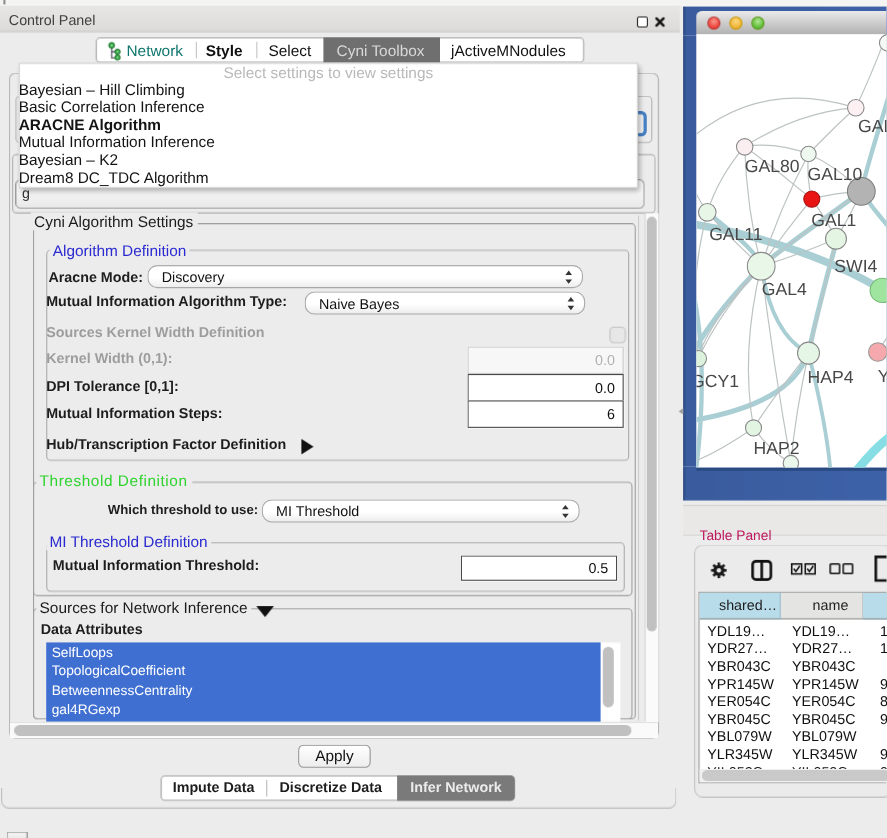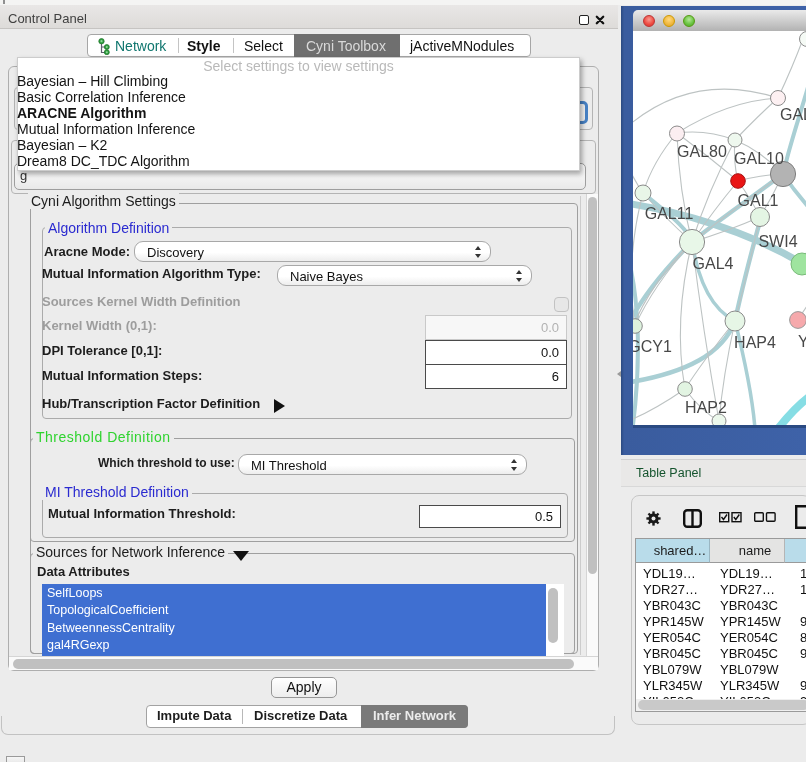--- a/index.html
+++ b/index.html
@@ -54,21 +54,21 @@
 
 <div class="abs" style="left:580px;top:196px;width:1px;height:459px;background:#cccccc;"></div>
 
 <div class="group" style="left:30px;top:203px;width:548px;height:451px;"></div>
 <div class="glab" style="left:28px;top:193px;color:#1c1c1c;">Cyni Algorithm Settings</div>
 
 <div class="group" style="left:42px;top:227px;width:530px;height:192px;border-color:#ababab;"></div>
 <div class="glab" style="left:45px;top:220px;color:#2a2ad0;">Algorithm Definition</div>
 
 <div class="lbl abs" style="left:44px;top:244px;">Aracne Mode:</div>
-<div class="combo" style="left:134px;top:241px;width:357px;height:21px;">
+<div class="combo" style="left:134px;top:241px;width:396px;height:21px;">
     <span class="tx">Discovery</span>
     <span class="spin"></span>
   </div>
 
 <div class="lbl abs" style="left:42px;top:266px;">Mutual Information Algorithm Type:</div>
 <div class="combo" style="left:277px;top:265px;width:255px;height:21px;">
     <span class="tx">Naive Bayes</span>
     <span class="spin"></span>
   </div>
 
@@ -229,21 +229,21 @@
     <text x="122" y="317" text-anchor="middle">HAP4</text>
     <text x="165" y="316">YM</text>
     <text x="73" y="382" text-anchor="middle">HAP2</text>
   </g>
 </svg>
 </div>
 
 <div class="abs" style="left:617px;top:371px;width:0;height:0;border-top:3px solid transparent;border-bottom:3px solid transparent;border-right:4px solid #9a9a9a;"></div>
 
 <div class="abs" style="left:621px;top:459px;width:185px;height:28px;background:#e9e8e7;border-top:1px solid #d2d2d2;border-bottom:1px solid #d8d8d8;box-sizing:border-box;"></div>
-<div class="abs" style="left:636px;top:466px;font-size:12.5px;color:#14532d;">Table Panel</div>
+<div class="abs" style="left:636px;top:480px;font-size:12.5px;color:#be185d;">Table Panel</div>
 
 <div class="abs" style="left:631px;top:495px;width:180px;height:230px;background:#ebebeb;border:1px solid #c6c6c6;border-radius:8px;box-sizing:border-box;"></div>
 
 <svg class="abs" style="left:646px;top:511px;" width="15" height="15" viewBox="0 0 15 15">
   <g fill="#1a1a1a">
     <circle cx="7.5" cy="7.5" r="5.1"></circle>
     <g>
       <rect x="6.3" y="0.4" width="2.4" height="3"></rect>
       <rect x="6.3" y="11.6" width="2.4" height="3"></rect>
       <rect x="0.4" y="6.3" width="3" height="2.4"></rect>

